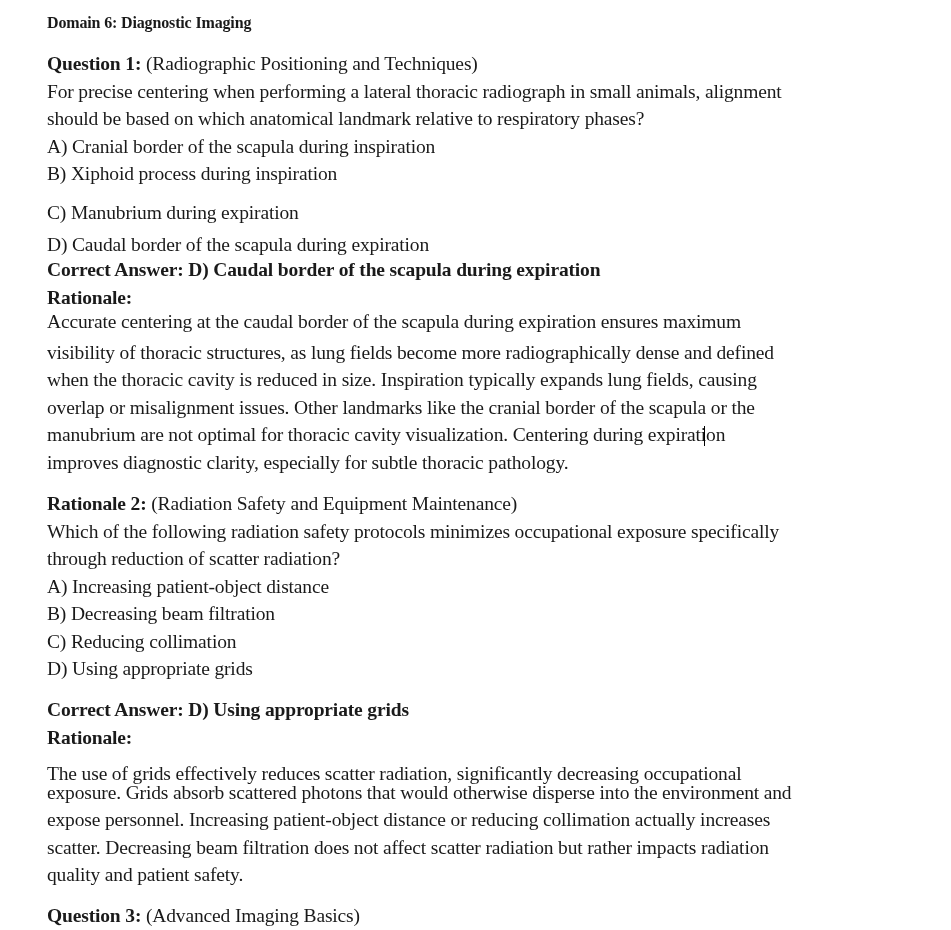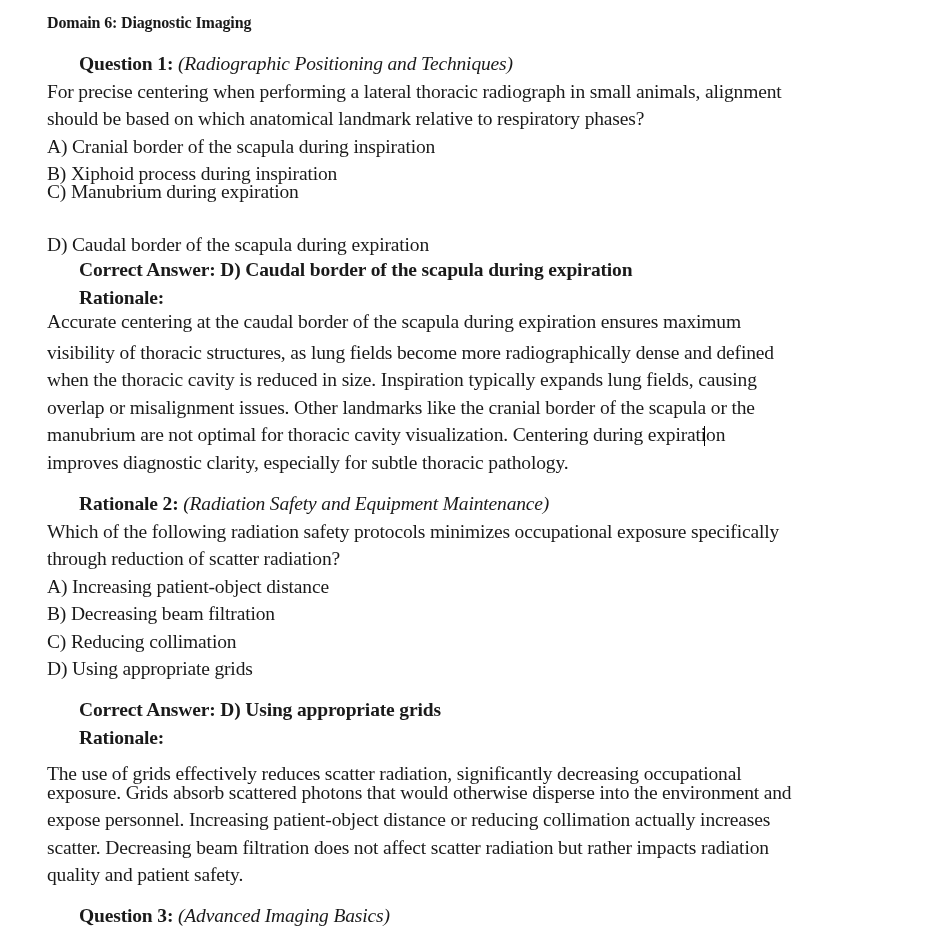--- a/index.html
+++ b/index.html
@@ -1,39 +1,39 @@
 <!DOCTYPE html>
 <html><head>
 <meta charset="utf-8">
 <style>
   html, body { margin: 0; padding: 0; background: #ffffff; }
   body { width: 951px; height: 930px; overflow: hidden; position: relative;
          font-family: "Liberation Serif", "DejaVu Serif", serif; color: #1a1a1a; }
   .doc { position: absolute; left: 47px; top: 0; width: 880px; }
   .ln { position: absolute; left: 0; white-space: nowrap; font-size: 19.5px; line-height: 24px; letter-spacing: -0.15px; }
-  .b { font-weight: bold; margin-left: 32px; }
-  .i { font-style: italic; }
+  .b { font-weight: bold; }
+  .i { }
   .title { font-weight: bold; font-size: 16px; }
   .cursor { position: absolute; width: 1px; height: 20px; background: #000; left: 704px; top: 426px; }
 </style>
 </head>
 <body>
 
 <div class="doc">
   <div class="ln title" style="top:11px">Domain 6: Diagnostic Imaging</div>
 
   <div class="ln" style="top:52px">
     <span class="b">Question 1:</span>
     <span class="i">(Radiographic Positioning and Techniques)</span>
   </div>
   <div class="ln" style="top:80px">For precise centering when performing a lateral thoracic radiograph in small animals, alignment</div>
   <div class="ln" style="top:107px">should be based on which anatomical landmark relative to respiratory phases?</div>
   <div class="ln" style="top:135px">A) Cranial border of the scapula during inspiration</div>
   <div class="ln" style="top:162px">B) Xiphoid process during inspiration</div>
-  <div class="ln" style="top:180px">C) Manubrium during expiration</div>
+  <div class="ln" style="top:201px">C) Manubrium during expiration</div>
   <div class="ln" style="top:233px">D) Caudal border of the scapula during expiration</div>
   <div class="ln b" style="top:258px">Correct Answer: D) Caudal border of the scapula during expiration</div>
   <div class="ln b" style="top:286px">Rationale:</div>
   <div class="ln" style="top:310px">Accurate centering at the caudal border of the scapula during expiration ensures maximum</div>
   <div class="ln" style="top:341px">visibility of thoracic structures, as lung fields become more radiographically dense and defined</div>
   <div class="ln" style="top:368px">when the thoracic cavity is reduced in size. Inspiration typically expands lung fields, causing</div>
   <div class="ln" style="top:396px">overlap or misalignment issues. Other landmarks like the cranial border of the scapula or the</div>
   <div class="ln" style="top:423px">manubrium are not optimal for thoracic cavity visualization. Centering during expiration</div>
   <div class="ln" style="top:451px">improves diagnostic clarity, especially for subtle thoracic pathology.</div>
 

